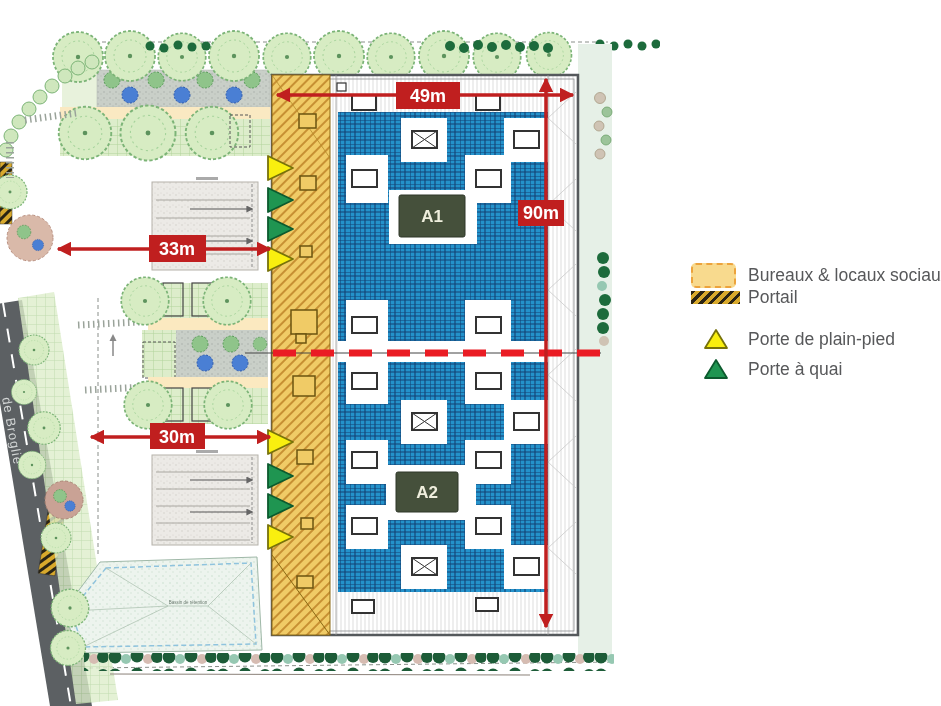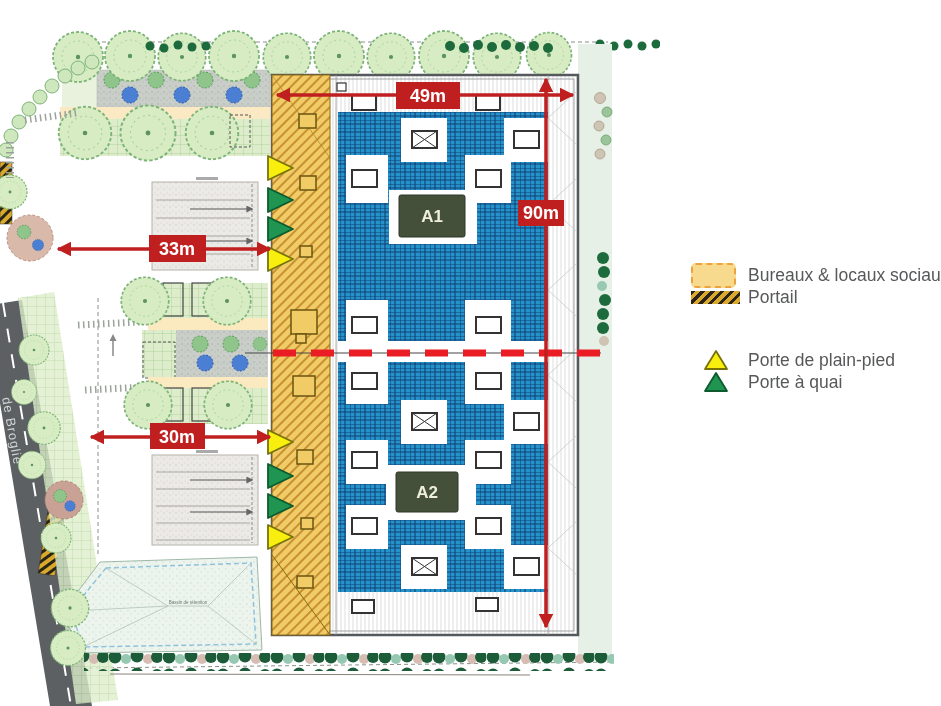--- a/index.html
+++ b/index.html
@@ -433,29 +433,29 @@
           <span class="sw-office"></span>
         </span>
     <span class="lg-label">Bureaux &amp; locaux sociaux</span>
   </div>
   <div class="lg-row" style="top:287px">
     <span class="lg-cell">
           <span class="sw-gate"></span>
         </span>
     <span class="lg-label">Portail</span>
   </div>
-  <div class="lg-row" style="top:349px">
+  <div class="lg-row" style="top:328px">
     <span class="lg-cell">
           <svg class="tri-svg" width="26" height="22">
       <polygon points="13,2 24,20 2,20" fill="#f9ef0f" stroke="#77720a" stroke-width="1.8" stroke-linejoin="round"></polygon>
           </svg>
         </span>
     <span class="lg-label">Porte de plain-pied</span>
   </div>
-  <div class="lg-row" style="top:371px">
+  <div class="lg-row" style="top:358px">
     <span class="lg-cell">
           <svg class="tri-svg" width="26" height="22">
       <polygon points="13,2 24,20 2,20" fill="#1f9551" stroke="#0c5a2e" stroke-width="1.8" stroke-linejoin="round"></polygon>
           </svg>
         </span>
     <span class="lg-label">Porte à quai</span>
   </div>
 </div>
 
 </div>

